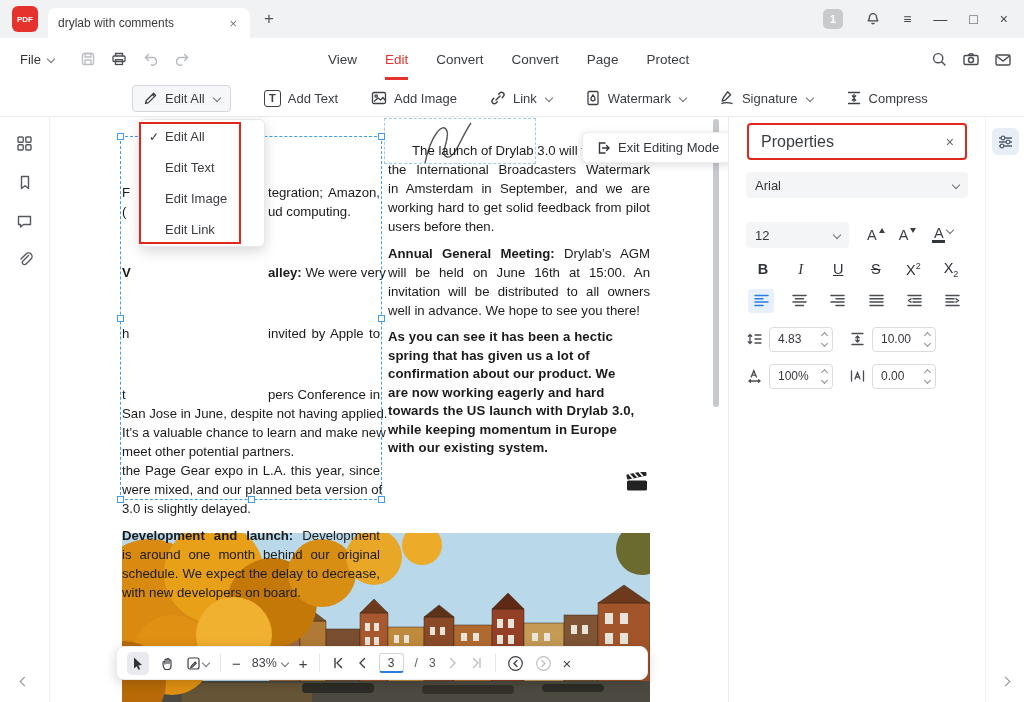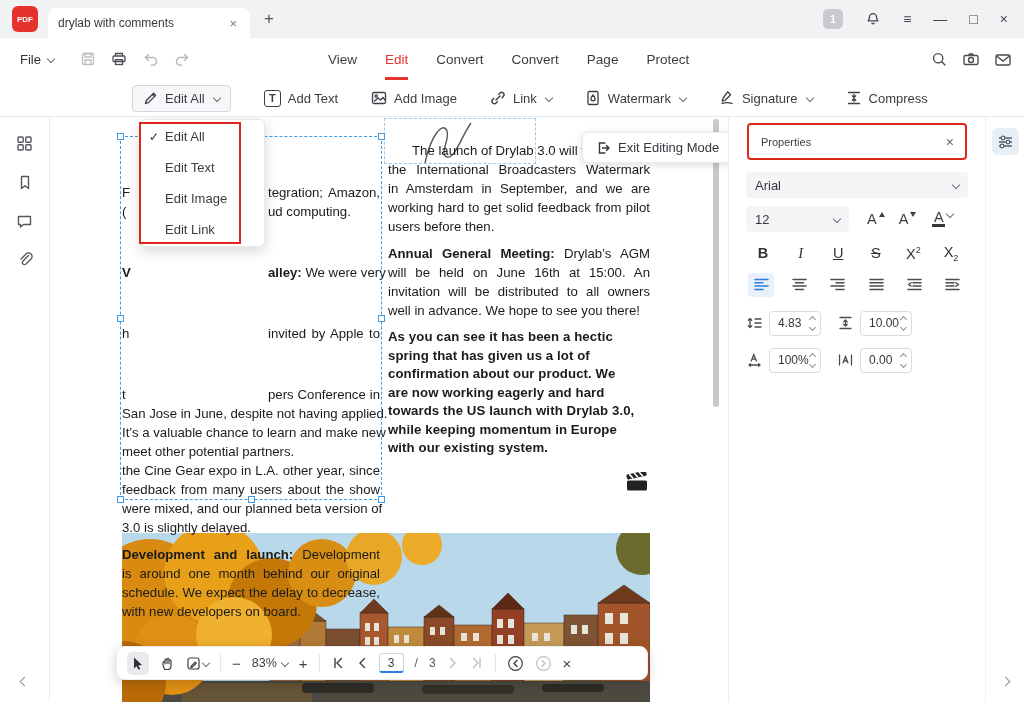--- a/index.html
+++ b/index.html
@@ -88,43 +88,43 @@
   .vb-div { width:1px; height:18px; background:#e3e5e8; }
   .vb-glyph { font-size:15px; color:#3c3f44; }
   .vb-zoom { font-size:12.5px; display:flex; align-items:center; gap:3px; }
   .pg-box { width:25px; height:20px; border:1px solid #d2d5d9; border-bottom:2px solid #2a7de1; border-radius:3px; font-size:12px; display:flex; align-items:center; justify-content:center; }
   .pg-sep { font-size:12px; color:#55585d; }
   .dim { color:#bcbfc4; }
 
   
   .props { width:257px; background:#fff; border-left:1px solid #ececee; padding:6px 17px 0 17px; }
   .props-header { border:2px solid #e0271b; border-radius:4px; height:37px; display:flex; align-items:center; justify-content:space-between; padding:0 11px 0 12px; margin:0 1px; }
-  .props-title { font-size:11px; color:#3a3d42; }
+  .props-title { font-size:16px; color:#3a3d42; }
   .x-close { color:#666; font-size:14px; }
   .sel { background:#f4f5f7; border-radius:4px; height:26px; display:flex; align-items:center; justify-content:space-between; padding:0 9px; font-size:13px; color:#33363b; }
   .font-sel { margin-top:12px; }
-  .size-row { margin-top:8px; display:flex; align-items:center; }
+  .size-row { margin-top:24px; display:flex; align-items:center; }
   .size-sel { width:103px; }
   .aico { font-size:14.5px; color:#3c4046; display:flex; align-items:flex-start; }
   .tri-up { width:0; height:0; border-left:3.5px solid transparent; border-right:3.5px solid transparent; border-bottom:5px solid #3c4046; display:inline-block; margin:1px 0 0 2px; }
   .tri-dn { width:0; height:0; border-left:3.5px solid transparent; border-right:3.5px solid transparent; border-top:5px solid #3c4046; display:inline-block; margin:1px 0 0 2px; }
   .a-color { display:flex; flex-direction:column; align-items:center; line-height:12px; }
   .a-color .bar { width:13px; height:3px; background:#33363b; margin-top:1px; }
   .fmt-row { margin-top:12px; display:flex; align-items:center; justify-content:space-between; padding:0 7px; }
   .fmt { font-size:14.5px; color:#2f3237; width:20px; text-align:center; }
   .fmt.i { font-style:italic; font-family:"Liberation Serif",serif; }
   .fmt.u { text-decoration:underline; }
   .fmt.s { text-decoration:line-through; }
   .fmt sub, .fmt sup { font-size:9px; }
   .align-row { margin-top:10px; display:flex; align-items:center; justify-content:space-between; padding:0 2px; }
   .al-btn { width:26px; height:24px; display:flex; align-items:center; justify-content:center; border-radius:4px; }
   .al-btn.active { background:#e8f1fb; }
   .sp-row { margin-top:14px; display:flex; align-items:center; gap:6px; }
   .sp-row.second { margin-top:12px; }
-  .inp { display:flex; align-items:center; justify-content:space-between; width:52px; height:25px; border:1px solid #d9dcde; border-radius:4px; padding:0 5px 0 8px; font-size:12px; color:#33363b; }
+  .inp { display:flex; align-items:center; justify-content:space-between; width:64px; height:25px; border:1px solid #d9dcde; border-radius:4px; padding:0 5px 0 8px; font-size:12px; color:#33363b; }
   .stp { display:flex; flex-direction:column; gap:3px; }
   .stp .c { width:5px; height:5px; border-right:1.2px solid #8a8e94; border-bottom:1.2px solid #8a8e94; }
   .stp .up { transform:rotate(-135deg); }
   .stp .dn { transform:rotate(45deg); }
   .sp-ico { width:17px; display:flex; justify-content:center; }
 
   .right-rail { width:39px; background:#fff; border-left:1px solid #f0f0f1; position:relative; display:flex; justify-content:center; }
   .settings-btn { margin-top:11px; width:27px; height:27px; background:#e8eef5; border-radius:6px; display:flex; align-items:center; justify-content:center; }
   svg { display:block; }
 </style>
@@ -350,22 +350,21 @@
             <span class="pre">h</span>
             <span class="ftxt">invited by Apple to</span>
           </div>
         <div class="dline frag j">
             <span class="pre">t</span>
             <span class="ftxt">pers Conference in</span>
           </div>
         <div class="dline j">San Jose in June, despite not having applied.</div>
         <div class="dline j">It’s a valuable chance to learn and make new</div>
         <div class="dline">meet other potential partners.</div>
-        <div class="dline j">the Cine Gear expo in L.A. other year, since</div>
-        <div class="dline j">feedback from many users about the show</div>
+        <div class="dline j">the Page Gear expo in L.A. this year, since</div>
         <div class="dline j">were mixed, and our planned beta version of</div>
         <div class="dline">3.0 is slightly delayed.</div>
         <div class="dline j gap"><b>Development and launch:</b><span> Development</span></div>
         <div class="dline j">is around one month behind our original</div>
         <div class="dline j">schedule. We expect the delay to decrease,</div>
         <div class="dline">with new developers on board.</div>
       </div>
 
       <div class="rcol">
         <div class="dline ind">The launch of Drylab 3.0 will t</div>

